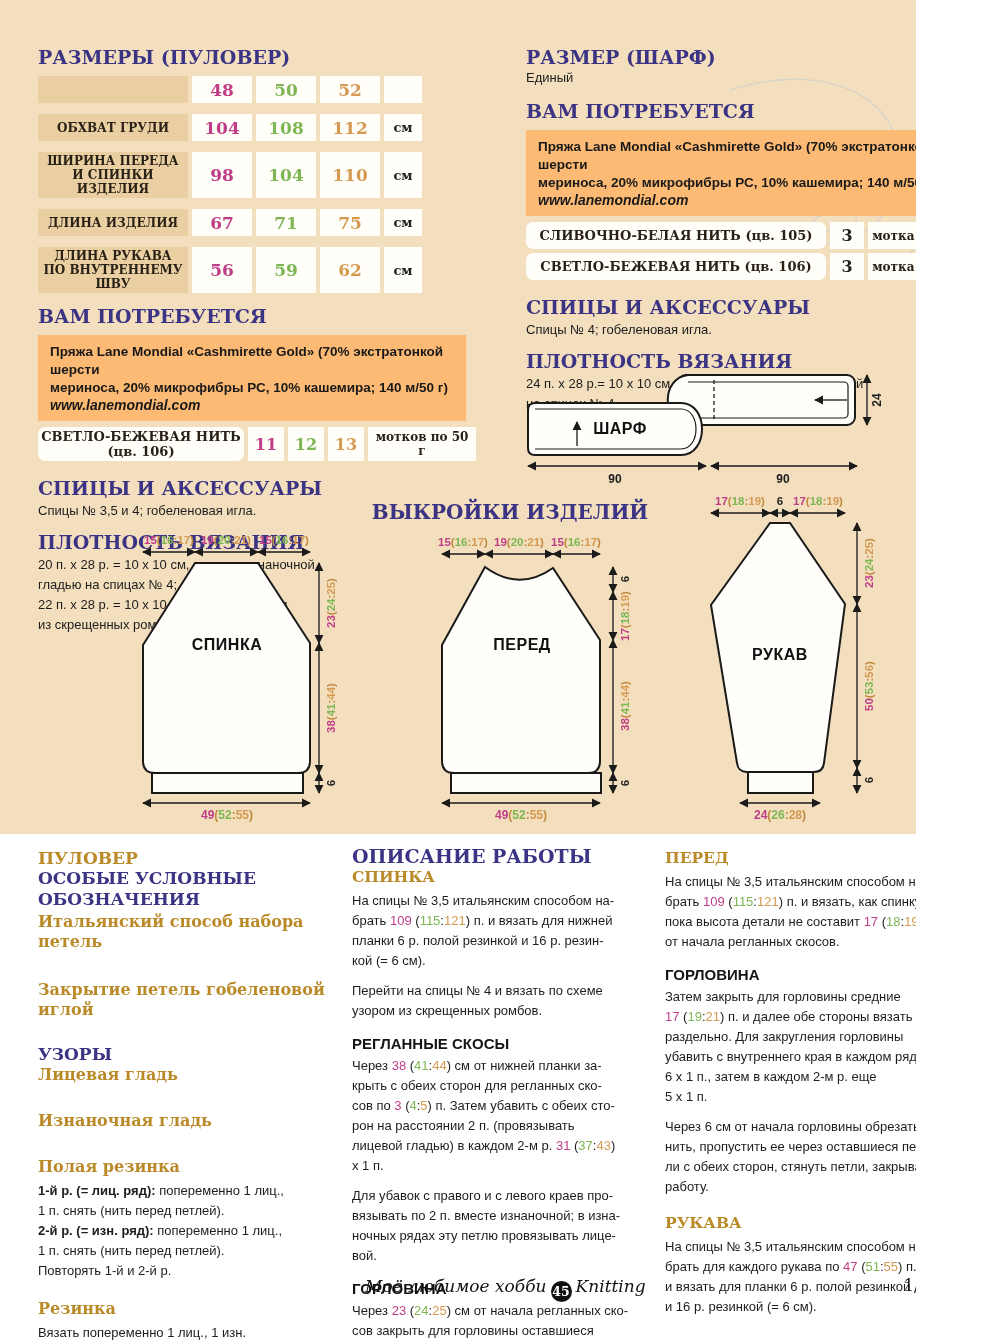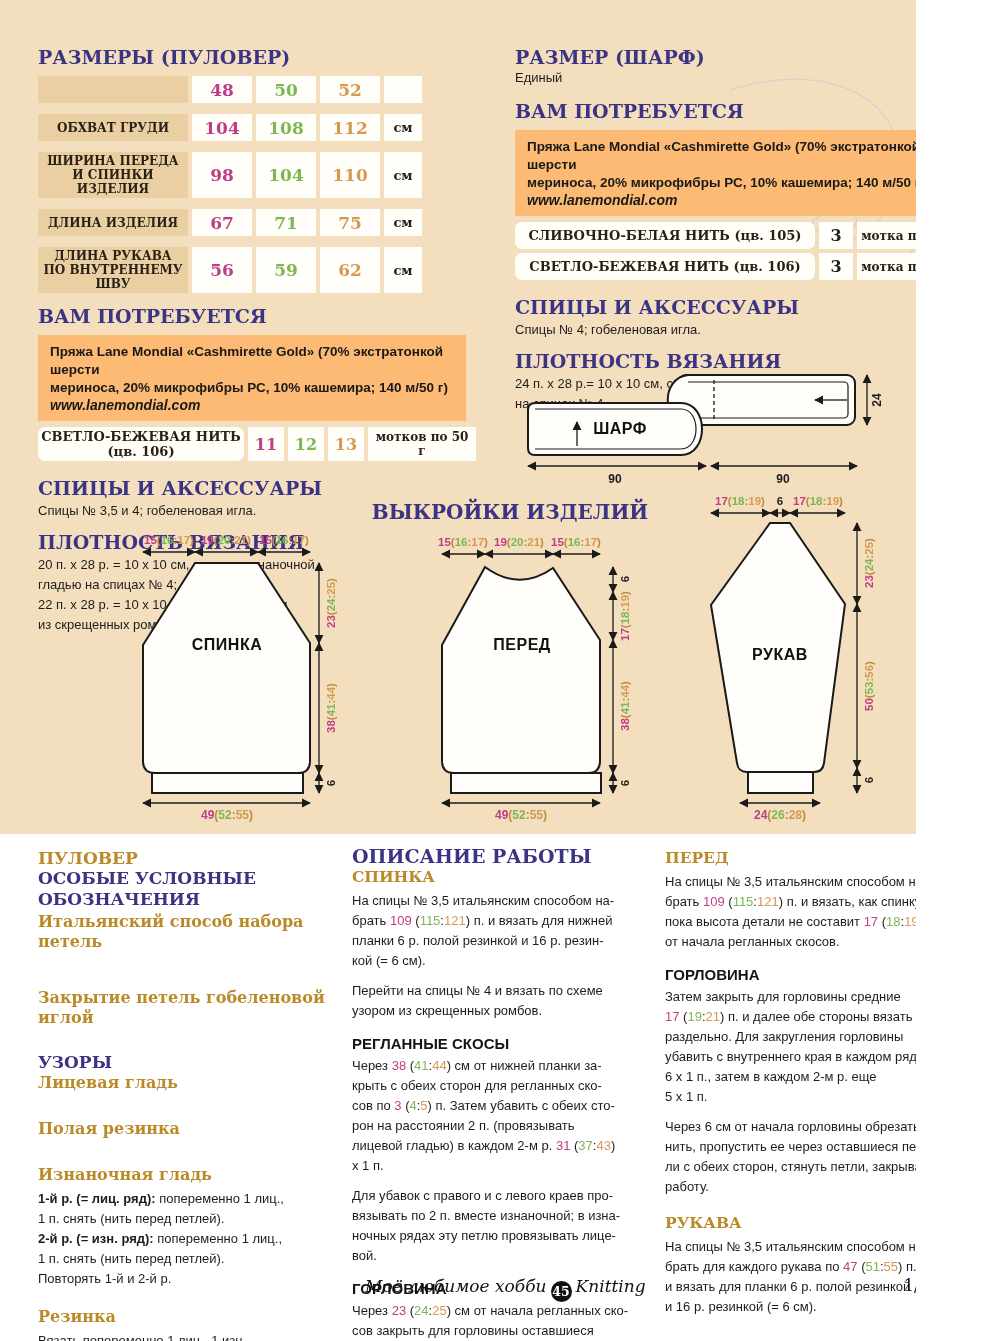--- a/index.html
+++ b/index.html
@@ -131,21 +131,21 @@
 
     <div class="h-navy" style="margin-top:16px;margin-bottom:2px;">СПИЦЫ И АКСЕССУАРЫ</div>
     <div class="body-txt">Спицы № 3,5 и 4; гобеленовая игла.</div>
     <div class="h-navy" style="margin-top:10px;margin-bottom:2px;">ПЛОТНОСТЬ ВЯЗАНИЯ</div>
     <div class="body-txt pre">20 п. х 28 р. = 10 х 10 см, связано изнаночной
 гладью на спицах № 4;
 22 п. х 28 р. = 10 х 10 см, связано узором
 из скрещенных ромбов на спицах № 4.</div>
   </div>
 
-  <div class="col-abs" style="left:515px;top:46px;width:460px;">
+  <div class="col-abs" style="left:526px;top:46px;width:460px;">
     <div class="h-navy" style="margin-bottom:0;">РАЗМЕР (ШАРФ)</div>
     <div class="body-txt" style="margin-bottom:12px;">Единый</div>
     <div class="h-navy">ВАМ ПОТРЕБУЕТСЯ</div>
     <div class="yarn-box">
       <div class="txt pre">Пряжа Lane Mondial «Cashmirette Gold» (70% экстратонкой шерсти
 мериноса, 20% микрофибры РС, 10% кашемира; 140 м/50 г</div>
       <div class="url">www.lanemondial.com</div>
     </div>
     <div class="yarn-row scarf-yarn-row">
       <div class="cell lbl">СЛИВОЧНО-БЕЛАЯ НИТЬ (цв. 105)</div>
@@ -273,25 +273,25 @@
     <div class="dim rot" style="left:179px;top:191px;"><span class="c-m">50</span><span class="c-p">(</span><span class="c-g">53</span><span class="c-p">:</span><span class="c-o">56</span><span class="c-p">)</span></div>
     <div class="dim rot" style="left:179px;top:285px;">6</div>
     <div class="dim" style="left:90px;top:313px;font-size:12px;"><span class="c-m">24</span><span class="c-p">(</span><span class="c-g">26</span><span class="c-p">:</span><span class="c-o">28</span><span class="c-p">)</span></div>
   </div>
 
   <div class="bottom-col" style="left:38px;top:848px;width:300px;">
     <div class="h-gold" style="font-size:17px;margin-bottom:0;">ПУЛОВЕР</div>
     <div class="h-navy sm pre" style="margin-bottom:2px;">ОСОБЫЕ УСЛОВНЫЕ
 ОБОЗНАЧЕНИЯ</div>
     <div class="h-gold">Итальянский способ набора петель</div>
-    <div class="h-gold" style="margin-top:36px;">Закрытие петель гобеленовой иглой</div>
+    <div class="h-gold" style="margin-top:28px;">Закрытие петель гобеленовой иглой</div>
     <div class="h-navy sm" style="margin-top:24px;margin-bottom:0;">УЗОРЫ</div>
     <div class="h-gold">Лицевая гладь</div>
+    <div class="h-gold" style="margin-top:26px;">Изнаночная гладь</div>
     <div class="h-gold" style="margin-top:26px;">Полая резинка</div>
-    <div class="h-gold" style="margin-top:26px;">Изнаночная гладь</div>
     <div class="body-txt pre"><span class="c-b">1-й р. (= лиц. ряд):</span><span> попеременно 1 лиц.,
 1 п. снять (нить перед петлей).
 </span><span class="c-b">2-й р. (= изн. ряд):</span><span> попеременно 1 лиц.,
 1 п. снять (нить перед петлей).
 Повторять 1-й и 2-й р.</span></div>
     <div class="h-gold" style="margin-top:18px;">Резинка</div>
     <div class="body-txt">Вязать попеременно 1 лиц., 1 изн.</div>
 
   </div>
 

